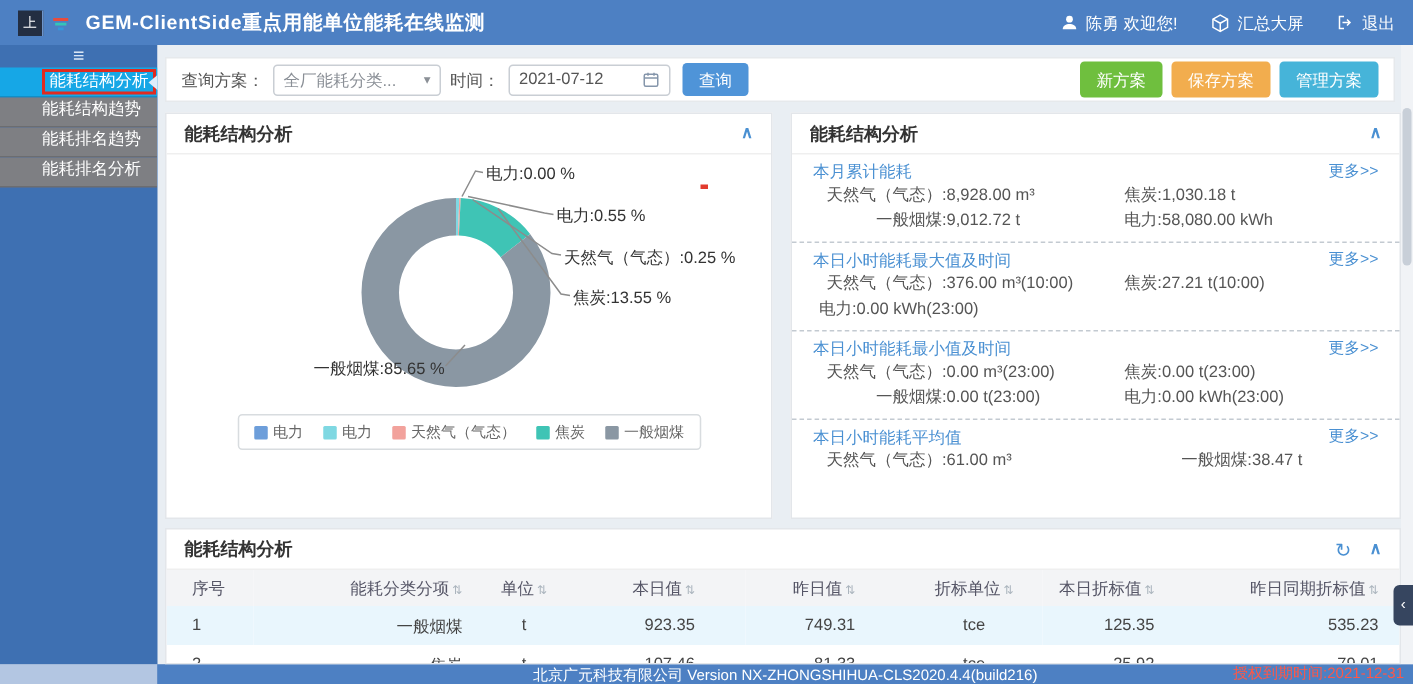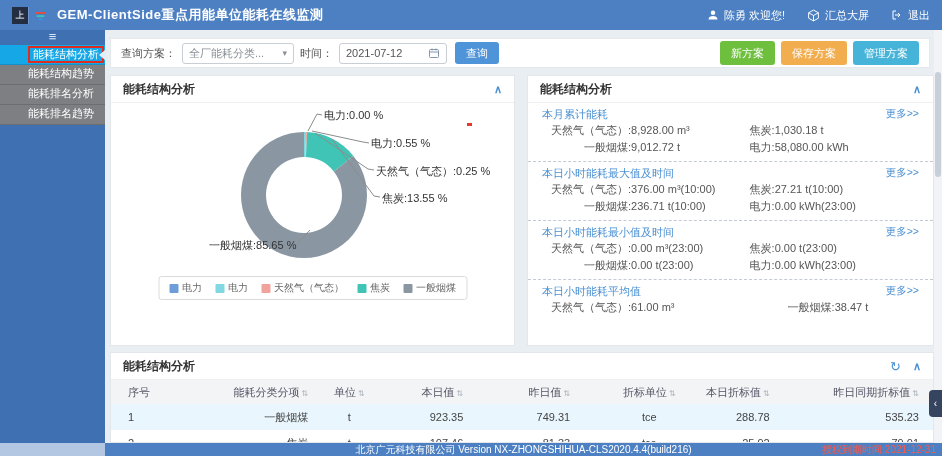--- a/index.html
+++ b/index.html
@@ -166,24 +166,24 @@
           <span>能耗分析</span>
         </div>
         <div class="s-item sub active">
           <span class="red-box">能耗结构分析</span>
           <span class="sub-arrow"></span>
         </div>
         <div class="s-item sub">
           <span>能耗结构趋势</span>
         </div>
         <div class="s-item sub">
+          <span>能耗排名趋势</span>
+        </div>
+        <div class="s-item sub">
           <span>能耗排名分析</span>
-        </div>
-        <div class="s-item sub">
-          <span>能耗排名趋势</span>
         </div>
         <div class="s-item main">
           <span class="s-icon">◈</span>
           <span>产品能耗分析</span>
         </div>
         <div class="s-item main">
           <span class="s-icon">⇋</span>
           <span>平衡分析</span>
         </div>
         <div class="s-item main">
@@ -318,21 +318,20 @@
             </div>
           </div>
           <div class="sec">
             <div class="sec-head">
               <span class="sec-title">本日小时能耗最大值及时间</span>
               <span class="more">更多&gt;&gt;</span>
             </div>
             <div class="sec-grid">
               <div class="stat lcol"><span class="sl">天然气（气态）</span><span>:376.00 m³(10:00)</span></div>
               <div class="stat rcol"><span class="sl">焦炭</span><span>:27.21 t(10:00)</span></div>
-              <div class="stat lcol"><span class="sl">一般烟煤</span><span>:236.71 t(10:00)</span></div>
               <div class="stat rcol"><span class="sl">电力</span><span>:0.00 kWh(23:00)</span></div>
             </div>
           </div>
           <div class="sec">
             <div class="sec-head">
               <span class="sec-title">本日小时能耗最小值及时间</span>
               <span class="more">更多&gt;&gt;</span>
             </div>
             <div class="sec-grid">
               <div class="stat lcol"><span class="sl">天然气（气态）</span><span>:0.00 m³(23:00)</span></div>
@@ -376,21 +375,21 @@
             </tr>
           </thead>
         <tbody id="table-body">
             <tr class="alt">
               <td class="c0">1</td>
               <td class="c1">一般烟煤</td>
               <td class="c2">t</td>
               <td class="c3">923.35</td>
               <td class="c4">749.31</td>
               <td class="c5">tce</td>
-              <td class="c6">288.78</td>
+              <td class="c6">125.35</td>
               <td class="c7">535.23</td>
             </tr>
             <tr>
               <td class="c0">2</td>
               <td class="c1">焦炭</td>
               <td class="c2">t</td>
               <td class="c3">107.46</td>
               <td class="c4">81.33</td>
               <td class="c5">tce</td>
               <td class="c6">25.92</td>

